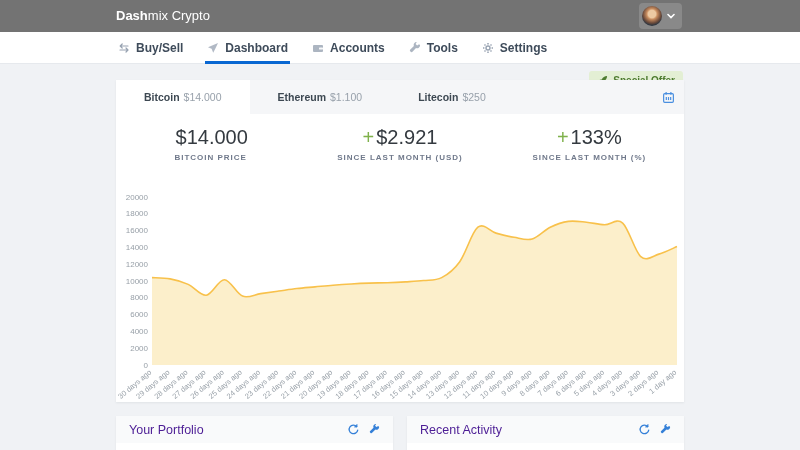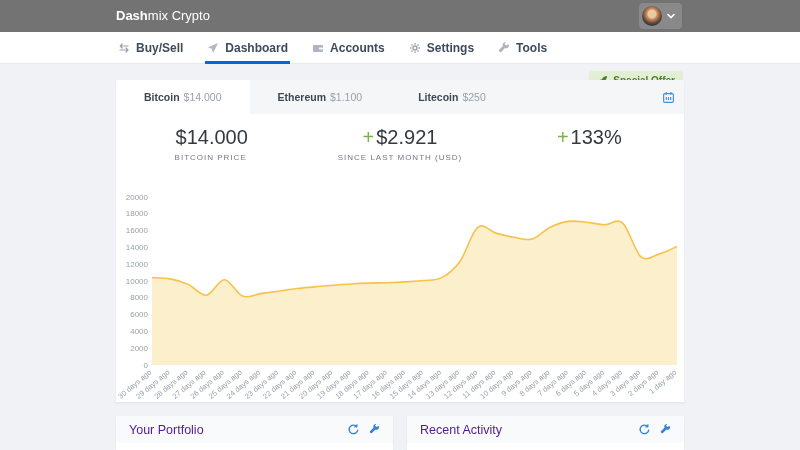--- a/index.html
+++ b/index.html
@@ -31,21 +31,21 @@
   .tab{display:flex;align-items:center;gap:4px;padding:0 28px;font-size:10.5px;cursor:pointer}
   .tab.active{background:#fff}
   .tab-name{font-weight:700;color:#3d4852}
   .tab-price{color:#98a1ab}
   .calendar-btn{position:absolute;right:8px;top:9px;width:16px;height:16px;display:flex;align-items:center;justify-content:center;cursor:pointer;color:#4a8fe0}
   
   .stats-row{display:flex;height:66px}
   .stat{flex:1;text-align:center;padding-top:12px}
   .stat-value{font-size:20px;font-weight:400;color:#343a40}
   .stat-plus{color:#7fb14b;margin-right:2px}
-  .stat-label{font-size:8px;font-weight:400;letter-spacing:1px;color:#70798b;margin-top:4px}
+  .stat-label{font-size:8px;font-weight:700;letter-spacing:1px;color:#70798b;margin-top:4px}
   
   .chart-wrap{height:222px}
   
   .small-card{position:absolute;top:416px;width:277px;height:60px;background:#fff;box-shadow:0 1px 2px rgba(50,60,70,.08)}
   .small-card.left{left:116px}
   .small-card.right{left:407px}
   .card-hdr{height:27px;background:#f9fafb;display:flex;align-items:center;padding:0 13px}
   .card-title{font-size:12.5px;color:#4c1d95;flex:1}
   .card-tools{display:flex;gap:10px;align-items:center}
   .card-tools span{color:#3580d8;cursor:pointer;display:flex}
@@ -86,47 +86,47 @@
       <span>Dashboard</span>
     </div>
     <div class="nav-item">
       <span>
         <svg width="12" height="12" viewBox="0 0 12 12">
             <rect x="1" y="3" width="10" height="7" rx="1" fill="currentColor" opacity=".8"></rect>
             <rect x="7" y="5.4" width="4" height="2.2" rx=".6" fill="#fff" opacity=".9"></rect>
           </svg>
       </span>
       <span>Accounts</span>
+    </div>
+    <div class="nav-item">
+      <span>
+        <svg width="12" height="12" viewBox="0 0 12 12">
+            <path d="M11.1 3.2 A3 3 0 0 1 7 6.1 L3.7 9.4 A1.5 1.5 0 1 1 1.6 7.3 L4.9 4 A3 3 0 0 1 7.8 -0.1 L6.6 1.9 L8.1 3.4 L10.1 2.2 Z" fill="currentColor" opacity=".8"></path>
+          </svg>
+      </span>
+      <span>Tools</span>
     </div>
     <div class="nav-item">
       <span>
         <svg width="12" height="12" viewBox="0 0 12 12" stroke="currentColor" fill="none">
           <circle cx="6" cy="6" r="2" stroke-width="1.4"></circle>
           <g stroke-width="1.5">
             <line x1="6" y1="1" x2="6" y2="2.4"></line>
               <line x1="6" y1="9.6" x2="6" y2="11"></line>
             <line x1="1" y1="6" x2="2.4" y2="6"></line>
               <line x1="9.6" y1="6" x2="11" y2="6"></line>
             <line x1="2.5" y1="2.5" x2="3.5" y2="3.5"></line>
               <line x1="8.5" y1="8.5" x2="9.5" y2="9.5"></line>
             <line x1="2.5" y1="9.5" x2="3.5" y2="8.5"></line>
               <line x1="8.5" y1="3.5" x2="9.5" y2="2.5"></line>
           </g>
         </svg>
       </span>
       <span>Settings</span>
     </div>
-    <div class="nav-item">
-      <span>
-        <svg width="12" height="12" viewBox="0 0 12 12">
-            <path d="M11.1 3.2 A3 3 0 0 1 7 6.1 L3.7 9.4 A1.5 1.5 0 1 1 1.6 7.3 L4.9 4 A3 3 0 0 1 7.8 -0.1 L6.6 1.9 L8.1 3.4 L10.1 2.2 Z" fill="currentColor" opacity=".8"></path>
-          </svg>
-      </span>
-      <span>Tools</span>
-    </div>
   </div>
   <div class="offer-badge">
     <span>
       <svg width="11" height="11" viewBox="0 0 12 12">
           <path d="M11 1 C8.4 1 6.2 2.6 5.2 4.8 L3.2 5.1 L1.8 7.2 L3.8 7 L5 8.2 L4.8 10.2 L6.9 8.8 L7.2 6.8 C9.4 5.8 11 3.6 11 1 Z M2.6 8.6 L1.4 10.6 L3.4 9.4 Z" fill="currentColor"></path>
         </svg>
     </span>
     <span>Special Offer</span>
   </div>
 </div>
@@ -161,20 +161,21 @@
     <div class="stat">
       <div class="stat-value"><span class="stat-plus"></span><span>$14.000</span></div>
       <div class="stat-label">BITCOIN PRICE</div>
     </div>
     <div class="stat">
       <div class="stat-value"><span class="stat-plus">+</span><span>$2.921</span></div>
       <div class="stat-label">SINCE LAST MONTH (USD)</div>
     </div>
     <div class="stat">
       <div class="stat-value"><span class="stat-plus">+</span><span>133%</span></div>
+      <div class="stat-label">SINCE LAST MONTH (%)</div>
     </div>
   </div>
 
   <div class="chart-wrap">
     <svg width="568" height="222" viewBox="0 0 568 222">
         <text x="32" y="187.5" text-anchor="end" font-size="8" fill="#98a0a8" font-family="&quot;Liberation Sans&quot;, sans-serif">0</text>
         <text x="32" y="170.7" text-anchor="end" font-size="8" fill="#98a0a8" font-family="&quot;Liberation Sans&quot;, sans-serif">2000</text>
         <text x="32" y="153.9" text-anchor="end" font-size="8" fill="#98a0a8" font-family="&quot;Liberation Sans&quot;, sans-serif">4000</text>
         <text x="32" y="137.1" text-anchor="end" font-size="8" fill="#98a0a8" font-family="&quot;Liberation Sans&quot;, sans-serif">6000</text>
         <text x="32" y="120.3" text-anchor="end" font-size="8" fill="#98a0a8" font-family="&quot;Liberation Sans&quot;, sans-serif">8000</text>

